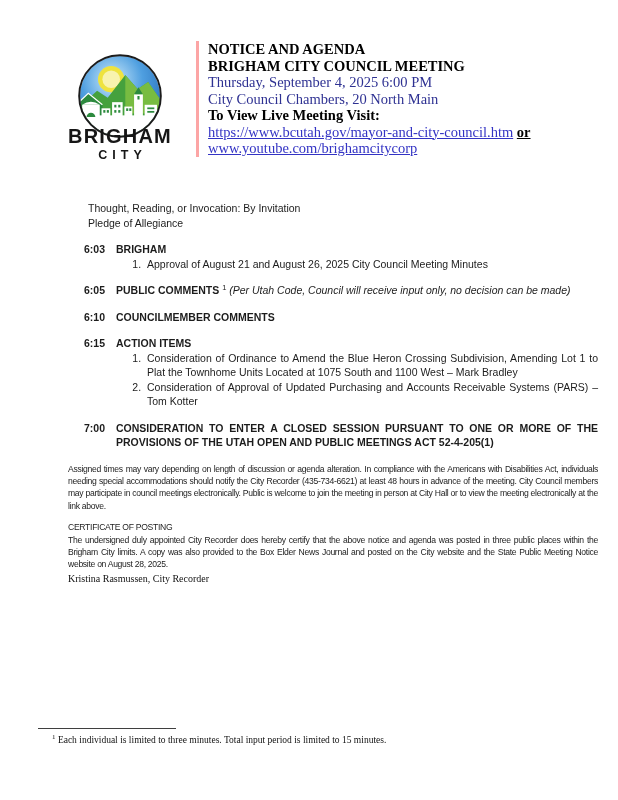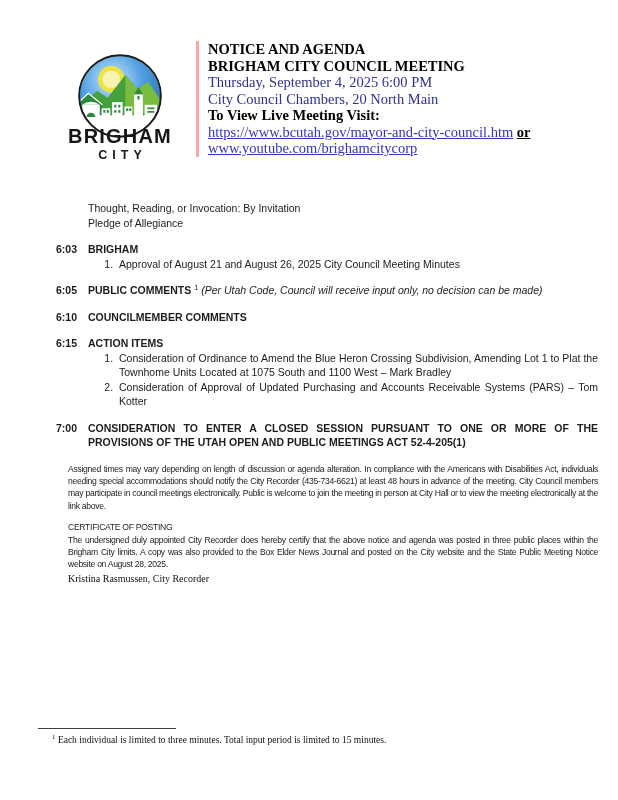--- a/index.html
+++ b/index.html
@@ -19,21 +19,21 @@
     font-family:"Liberation Serif",serif;font-size:14.5px;line-height:16.5px;color:#000;
   }
   .ht-bold{font-weight:bold;}
   .ht-blue{color:#2e3192;}
   .ht-link{color:#3333c4;text-decoration:underline;cursor:pointer;margin-top:44px;}
   .ht-or{color:#000;font-weight:bold;text-decoration:underline;}
   
   .content{position:absolute;left:56px;top:201px;width:542px;font-size:10.5px;line-height:14.5px;color:#1c1c1c;}
   .preamble{margin-left:32px;}
   .section{display:flex;margin-top:12px;}
-  .time{width:32px;flex:none;font-weight:bold;}
+  .time{width:32px;flex:none;font-weight:bold;margin-left:28px;}
   .sbody{flex:1;min-width:0;}
   .heading{font-weight:bold;}
   .heading.justify{text-align:justify;}
   .note-italic{font-style:italic;font-weight:normal;}
   sup.fref{font-size:7.5px;line-height:0;font-weight:normal;vertical-align:super;}
   ol.items{margin:0;padding-left:28px;}
   ol.items li{padding-left:3px;text-align:justify;}
   
   .footer{margin-top:13px;font-size:8.6px;line-height:12.4px;letter-spacing:-0.3px;color:#1c1c1c;margin-left:12px;}
   .footer .para{text-align:justify;}

